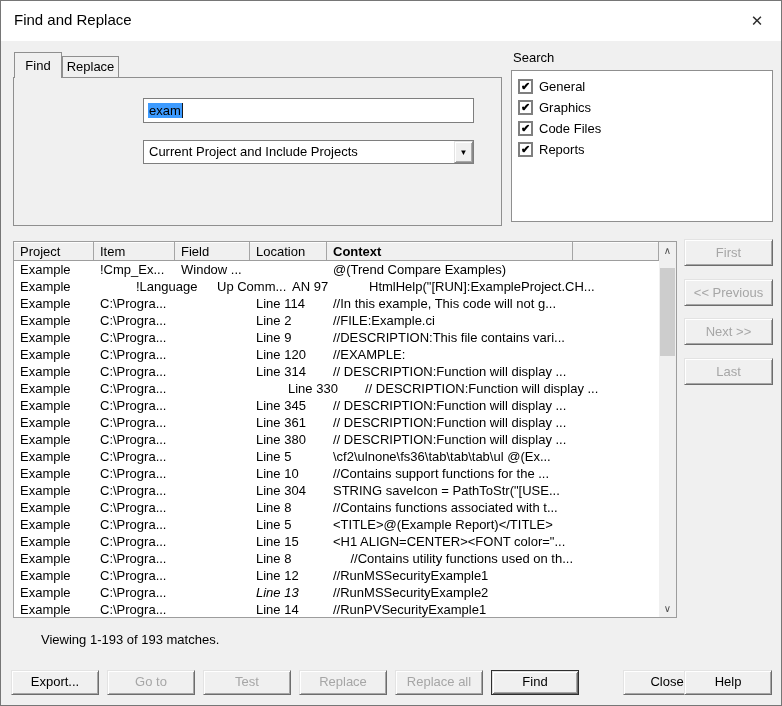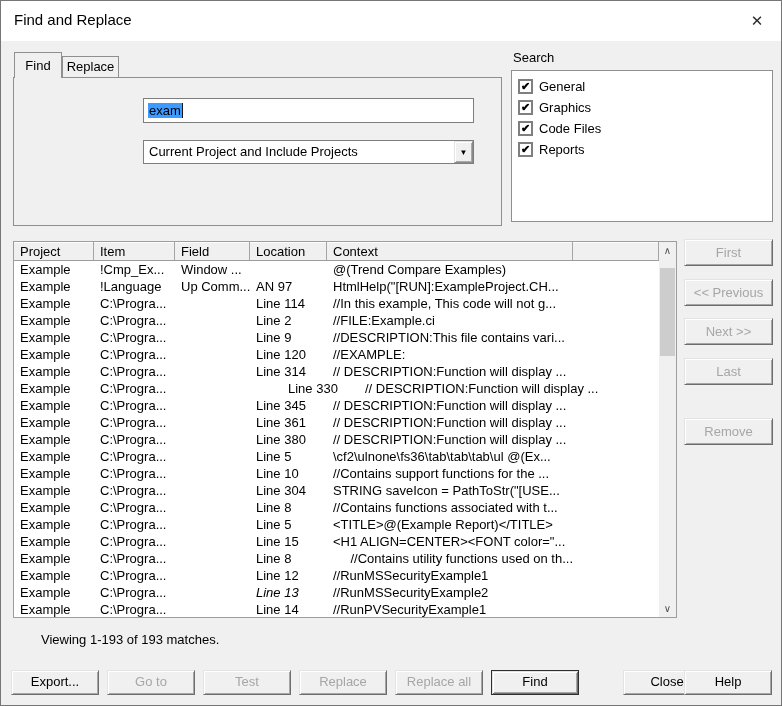--- a/index.html
+++ b/index.html
@@ -166,35 +166,35 @@
       <div class="check-row"><span class="checkbox">✔</span><span>Code Files</span></div>
       <div class="check-row"><span class="checkbox">✔</span><span>Reports</span></div>
     </div>
 
   <div class="results">
     <div class="thead">
         <div class="th" style="width: 80px;">Project</div>
         <div class="th" style="width: 81px;">Item</div>
         <div class="th" style="width: 75px;">Field</div>
         <div class="th" style="width: 77px;">Location</div>
-        <div class="th" style="width: 246px;">Context</div>
+        <div class="th" style="width: 246px; font-weight: bold;">Context</div>
         <div class="th" style="width: 86px;"></div>
       </div>
     <div class="tbody">
         <div class="tr">
           <div class="td" style="width: 80px;">Example</div>
           <div class="td" style="width: 81px;">!Cmp_Ex...</div>
           <div class="td" style="width: 75px;">Window ...</div>
           <div class="td" style="width: 77px;"></div>
           <div class="td" style="width: 246px;">@(Trend Compare Examples)</div>
           <div class="td" style="width: 86px;"></div>
         </div>
         <div class="tr">
           <div class="td" style="width: 80px;">Example</div>
-          <div class="td" style="width: 81px;">!Language</div>
+          <div class="td" style="width: 81px; margin-left: 36px;">!Language</div>
           <div class="td" style="width: 75px;">Up Comm...</div>
           <div class="td" style="width: 77px;">AN 97</div>
           <div class="td" style="width: 246px;">HtmlHelp("[RUN]:ExampleProject.CH...</div>
           <div class="td" style="width: 86px;"></div>
         </div>
         <div class="tr">
           <div class="td" style="width: 80px;">Example</div>
           <div class="td" style="width: 81px;">C:\Progra...</div>
           <div class="td" style="width: 75px;"></div>
           <div class="td" style="width: 77px;">Line 114</div>
@@ -352,21 +352,20 @@
       <div class="scroll-btn down">∨</div>
     </div>
   </div>
 
   <span class="status">Viewing 1-193 of 193 matches.</span>
 
 <div class="btn nav disabled" style="top: 238px;">First</div>
     <div class="btn nav disabled" style="top: 278px;">&lt;&lt; Previous</div>
     <div class="btn nav disabled" style="top: 317px;">Next &gt;&gt;</div>
     <div class="btn nav disabled" style="top: 357px;">Last</div>
-    <div class="btn nav disabled" style="top: 417px;">Remove</div>
     <div class="btn" style="left: 10px; top: 669px;">Export...</div>
     <div class="btn disabled" style="left: 106px; top: 669px;">Go to</div>
     <div class="btn disabled" style="left: 202px; top: 669px;">Test</div>
     <div class="btn disabled" style="left: 298px; top: 669px;">Replace</div>
     <div class="btn disabled" style="left: 394px; top: 669px;">Replace all</div>
     <div class="btn default" style="left: 490px; top: 669px;">Find</div>
     <div class="btn" style="left: 622px; top: 669px;">Close</div>
     <div class="btn" style="left: 683px; top: 669px;">Help</div>
   </div>
 

